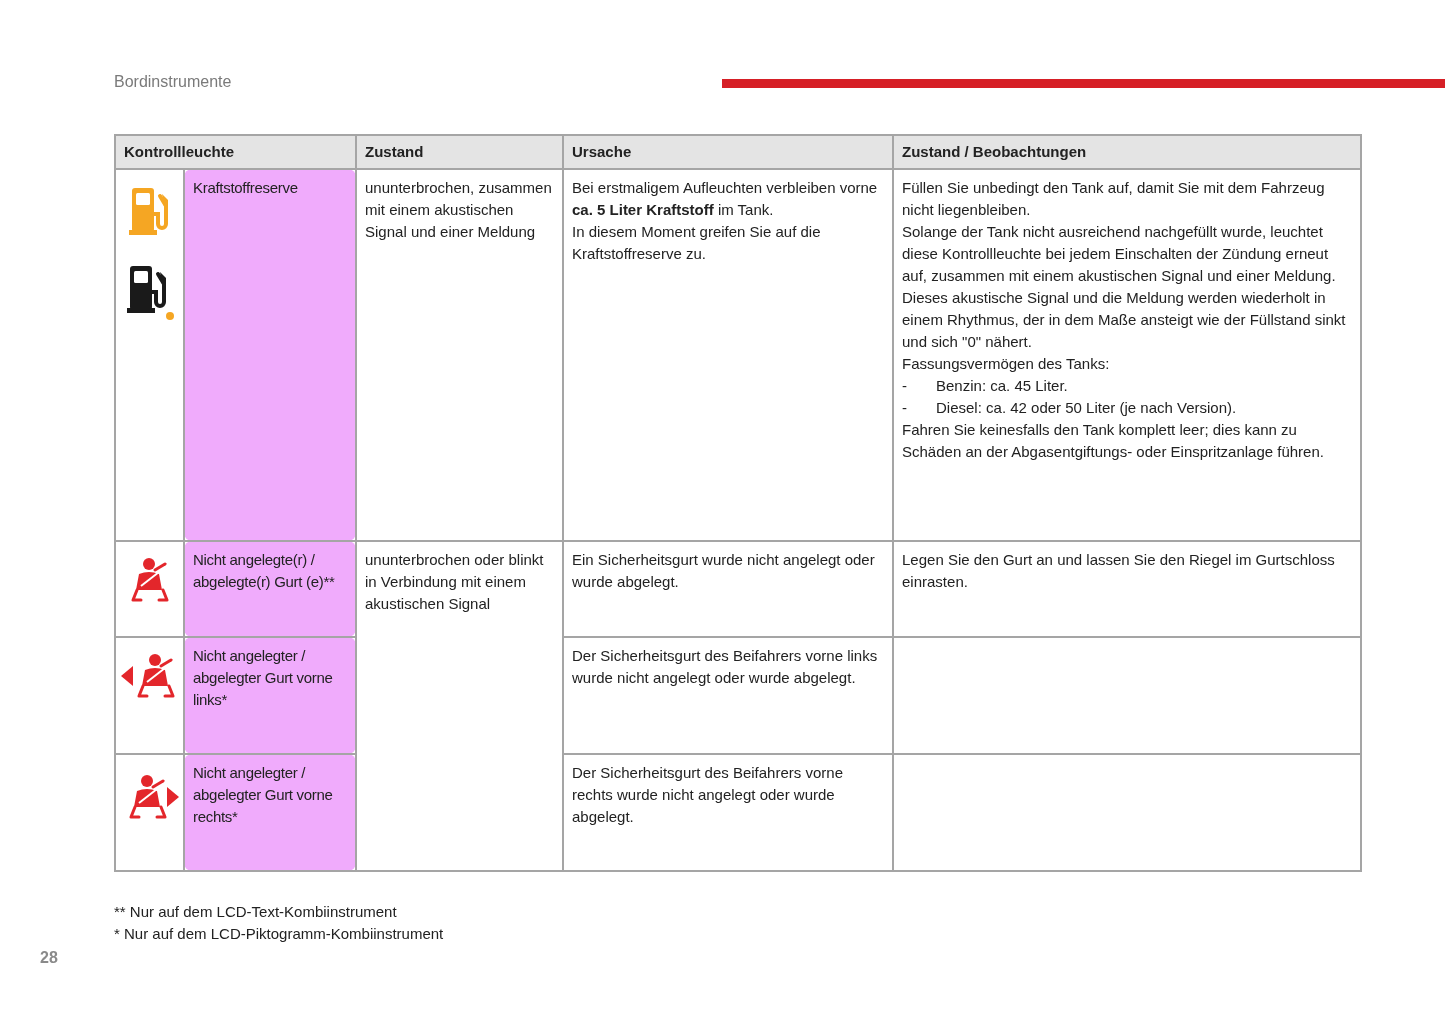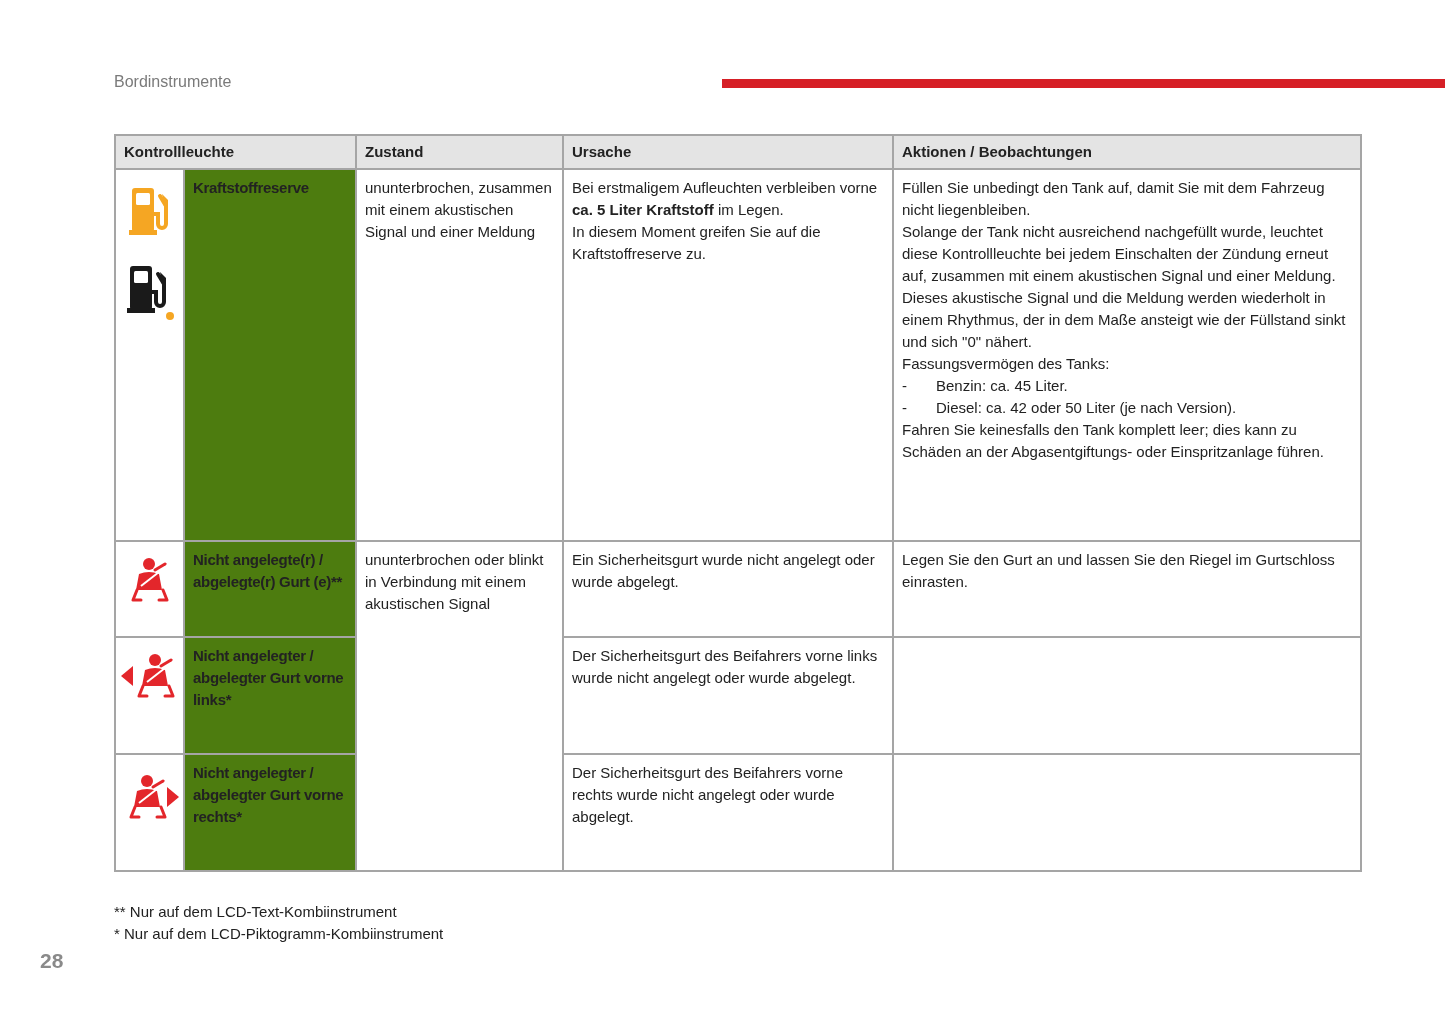--- a/index.html
+++ b/index.html
@@ -5,25 +5,25 @@
     html, body { margin: 0; padding: 0; background: #ffffff; }
     body { width: 1445px; height: 1026px; position: relative; overflow: hidden;
            font-family: "Liberation Sans", sans-serif; color: #222; }
     .section-title { position: absolute; left: 114px; top: 73px; font-size: 16px; color: #7a7a7a; }
     .red-bar { position: absolute; left: 722px; top: 79px; width: 723px; height: 9px; background: #d61f26; }
     table.lamps { position: absolute; left: 114px; top: 134px; width: 1246px; border-collapse: collapse;
                   table-layout: fixed; font-size: 15px; line-height: 22px; }
     table.lamps td, table.lamps th { border: 2px solid #a5a5a5; vertical-align: top; padding: 7px 8px; text-align: left; }
     table.lamps th { background: #e4e4e4; font-weight: bold; height: 32px; vertical-align: middle; padding: 0 8px; margin-top: 27px; }
     td.icon-cell { text-align: center; padding: 8px 0 !important; }
-    td.name-cell { background: #4d7c0f; font-weight: bold; font-family: "Liberation Sans", sans-serif;
-                   letter-spacing: -0.3px; }
+    td.name-cell { background: #f0abfc; font-weight: normal; font-family: "Liberation Sans", sans-serif;
+                   letter-spacing: -0.3px; border-radius: 8px; }
     .icon { display: block; margin: 0 auto; }
     .footnotes { position: absolute; left: 114px; top: 901px; font-size: 15px; line-height: 22px; color: #222; }
-    .page-number { position: absolute; left: 40px; top: 949px; font-size: 21px; font-weight: bold; color: #8a8a8a; }
+    .page-number { position: absolute; left: 40px; top: 949px; font-size: 16px; font-weight: bold; color: #8a8a8a; }
     .dash-line { display: block; }
     .dash-line .dash { display: inline-block; width: 34px; }
     b { font-weight: bold; margin-top: 12px; }
   </style>
 </head>
 <body>
 
 <div class="section-title">Bordinstrumente</div>
 <div class="red-bar"></div>
 
@@ -33,21 +33,21 @@
       <col style="width:172px">
       <col style="width:207px">
       <col style="width:330px">
       <col style="width:468px">
   </colgroup>
   <thead>
     <tr>
       <th colspan="2">Kontrollleuchte</th>
       <th>Zustand</th>
       <th>Ursache</th>
-      <th>Aktionen / Beobachtungen</th>
+      <th>Zustand / Beobachtungen</th>
     </tr>
   </thead>
   <tbody>
 
     <tr style="height:372px">
       <td class="icon-cell">
         <svg class="icon" width="48" height="56" viewBox="0 0 48 56" style="margin-top:6px">
           <rect x="6" y="4" width="22" height="44" rx="3" fill="#f5a623"></rect>
           <rect x="10" y="9" width="14" height="12" rx="1.5" fill="#ffffff"></rect>
           <rect x="3" y="46" width="28" height="5" fill="#f5a623"></rect>
@@ -59,21 +59,21 @@
           <rect x="8" y="9" width="14" height="12" rx="1.5" fill="#ffffff"></rect>
           <rect x="1" y="46" width="28" height="5" fill="#1a1a1a"></rect>
           <path d="M26 30 h4 v10 a4 4 0 0 0 8 0 v-18 l-6 -10" stroke="#1a1a1a" stroke-width="4" fill="none" stroke-linecap="round"></path>
           <path d="M34 10 l6 6 v6 h-4 z" fill="#1a1a1a"></path>
           <circle cx="44" cy="54" r="4" fill="#f5a623"></circle>
         </svg>
       </td>
       <td class="name-cell">Kraftstoffreserve</td>
       <td>ununterbrochen, zusammen mit einem akustischen Signal und einer Meldung</td>
       <td>
-        <span>Bei erstmaligem Aufleuchten verbleiben vorne </span><b>ca. 5 Liter Kraftstoff</b><span> im Legen.</span><br>
+        <span>Bei erstmaligem Aufleuchten verbleiben vorne </span><b>ca. 5 Liter Kraftstoff</b><span> im Tank.</span><br>
         <span>In diesem Moment greifen Sie auf die Kraftstoffreserve zu.</span>
       </td>
       <td>
         <div>Füllen Sie unbedingt den Tank auf, damit Sie mit dem Fahrzeug nicht liegenbleiben.</div>
         <div>Solange der Tank nicht ausreichend nachgefüllt wurde, leuchtet diese Kontrollleuchte bei jedem Einschalten der Zündung erneut auf, zusammen mit einem akustischen Signal und einer Meldung.</div>
         <div>Dieses akustische Signal und die Meldung werden wiederholt in einem Rhythmus, der in dem Maße ansteigt wie der Füllstand sinkt und sich "0" nähert.</div>
         <div>Fassungsvermögen des Tanks:</div>
         <span class="dash-line"><span class="dash">-</span><span>Benzin: ca. 45 Liter.</span></span>
         <span class="dash-line"><span class="dash">-</span><span>Diesel: ca. 42 oder 50 Liter (je nach Version).</span></span>
         <div>Fahren Sie keinesfalls den Tank komplett leer; dies kann zu Schäden an der Abgasentgiftungs- oder Einspritzanlage führen.</div>

